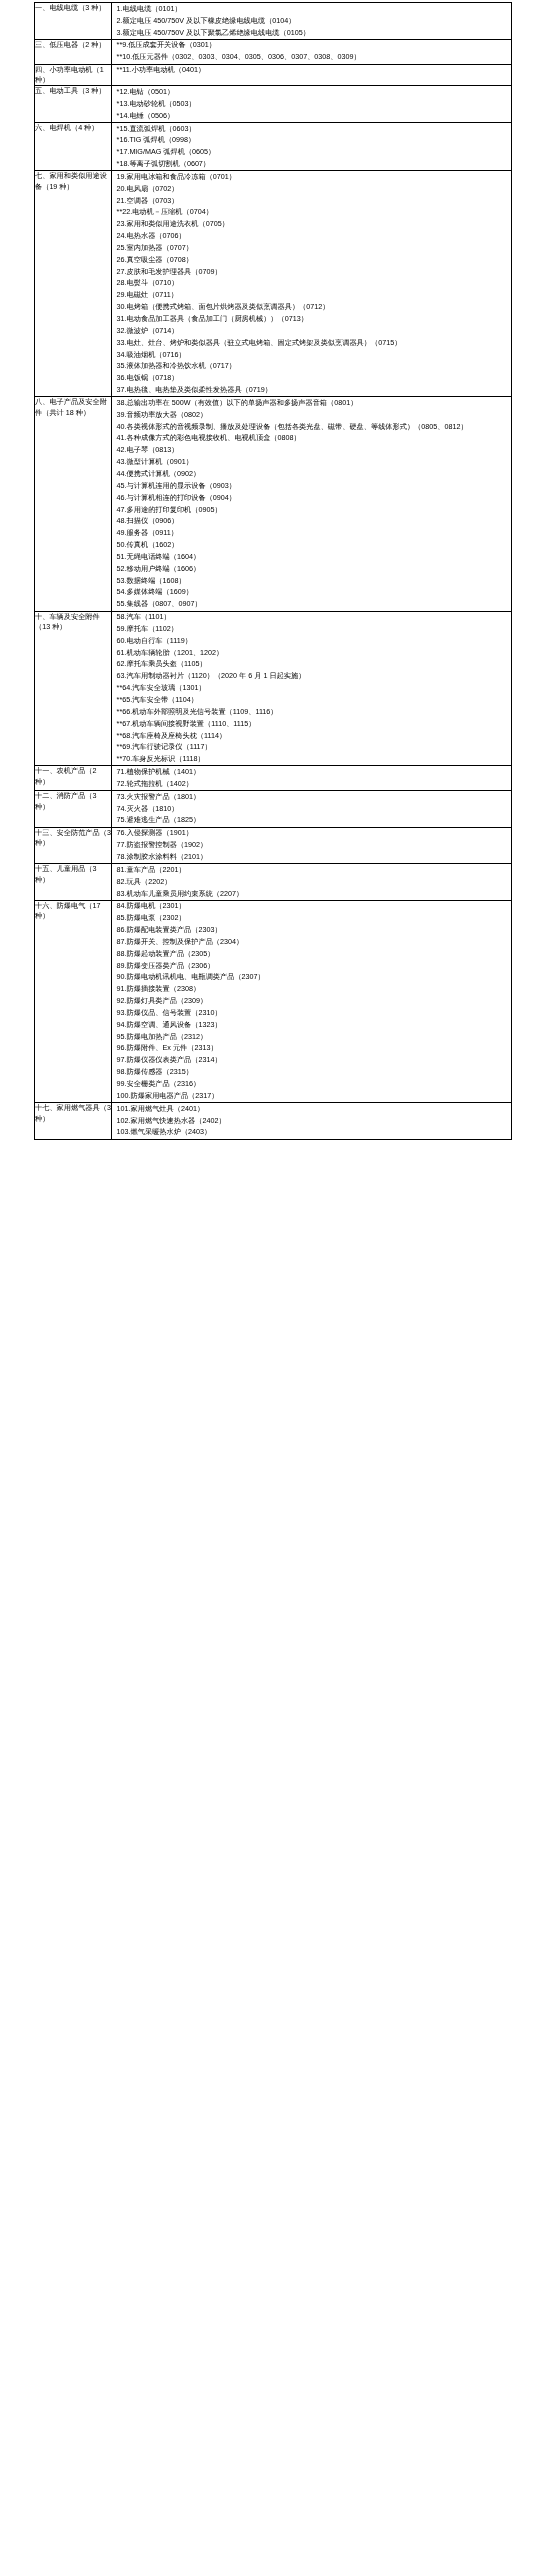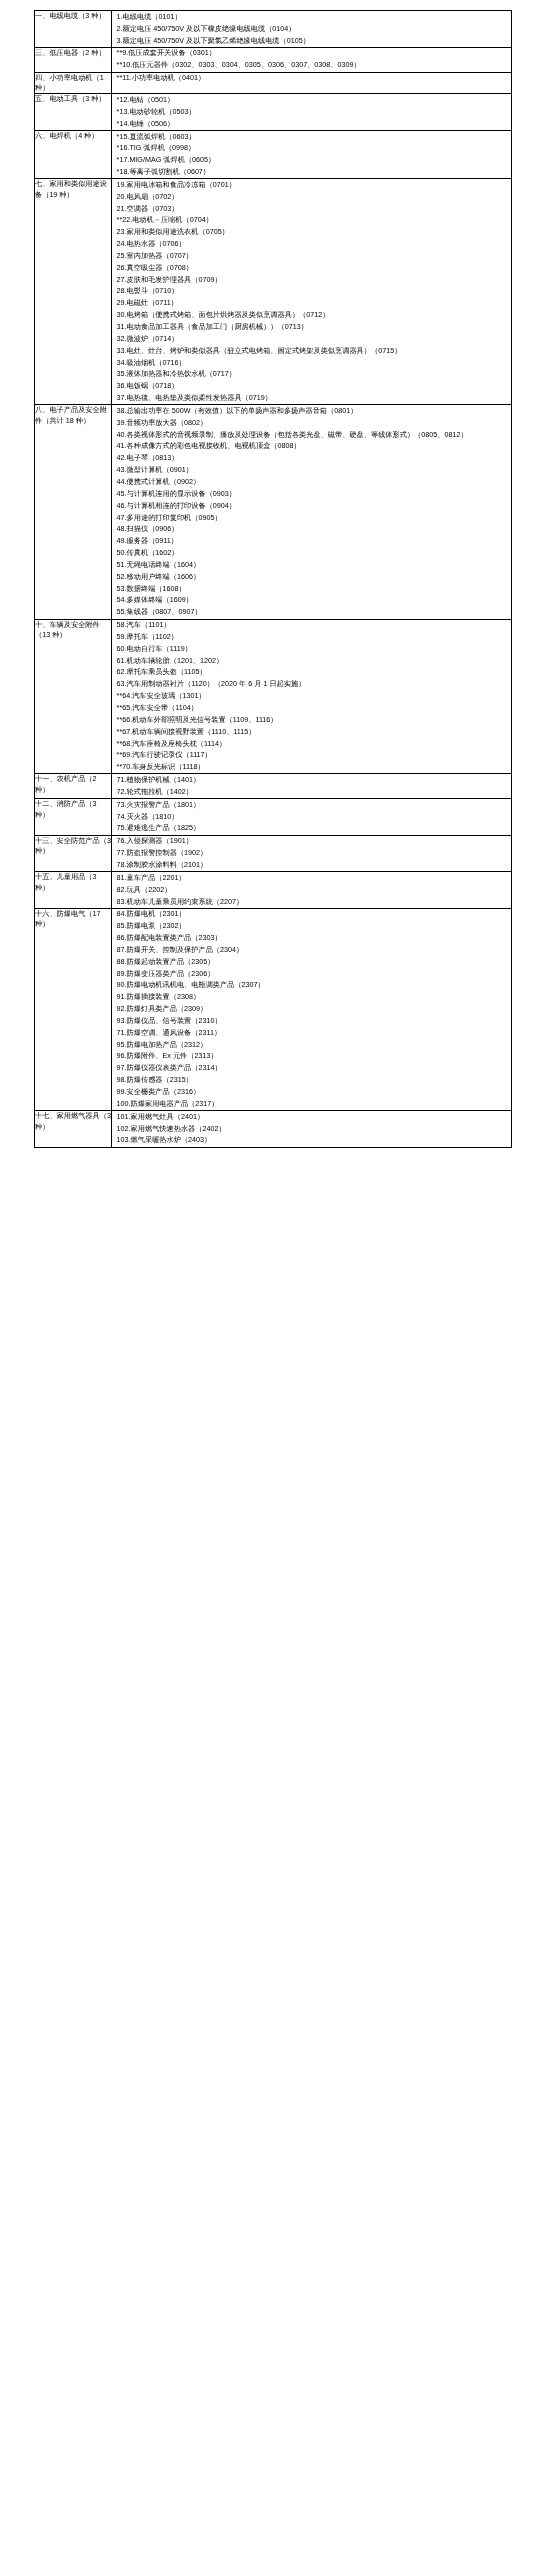--- a/index.html
+++ b/index.html
@@ -8,21 +8,20 @@
     background: #ffffff;
   }
   body {
     font-family: "Liberation Sans", sans-serif;
     width: 551px;
   }
   #sheet {
     width: 546px;
     padding: 2.3px 0 0 0;
     box-sizing: border-box;
-    margin-top: 8px;
   }
   table.catalog {
     border-collapse: collapse;
     width: 478px;
     margin: 0 auto;
     table-layout: fixed;
     font-size: 7.2px;
     color: #000;
   }
   table.catalog td {
@@ -250,21 +249,21 @@
               <li>84.防爆电机（2301）</li>
               <li>85.防爆电泵（2302）</li>
               <li>86.防爆配电装置类产品（2303）</li>
               <li>87.防爆开关、控制及保护产品（2304）</li>
               <li>88.防爆起动装置产品（2305）</li>
               <li>89.防爆变压器类产品（2306）</li>
               <li>90.防爆电动机讯机电、电瓶调类产品（2307）</li>
               <li>91.防爆插接装置（2308）</li>
               <li>92.防爆灯具类产品（2309）</li>
               <li>93.防爆仪品、信号装置（2310）</li>
-              <li>71.防爆空调、通风设备（2311）</li>
+              <li>94.防爆空调、通风设备（1323）</li>
               <li>95.防爆电加热产品（2312）</li>
               <li>96.防爆附件、Ex 元件（2313）</li>
               <li>97.防爆仪器仪表类产品（2314）</li>
               <li>98.防爆传感器（2315）</li>
               <li>99.安全栅类产品（2316）</li>
               <li>100.防爆家用电器产品（2317）</li>
             </ul>
           </td>
         </tr>
         <tr>

